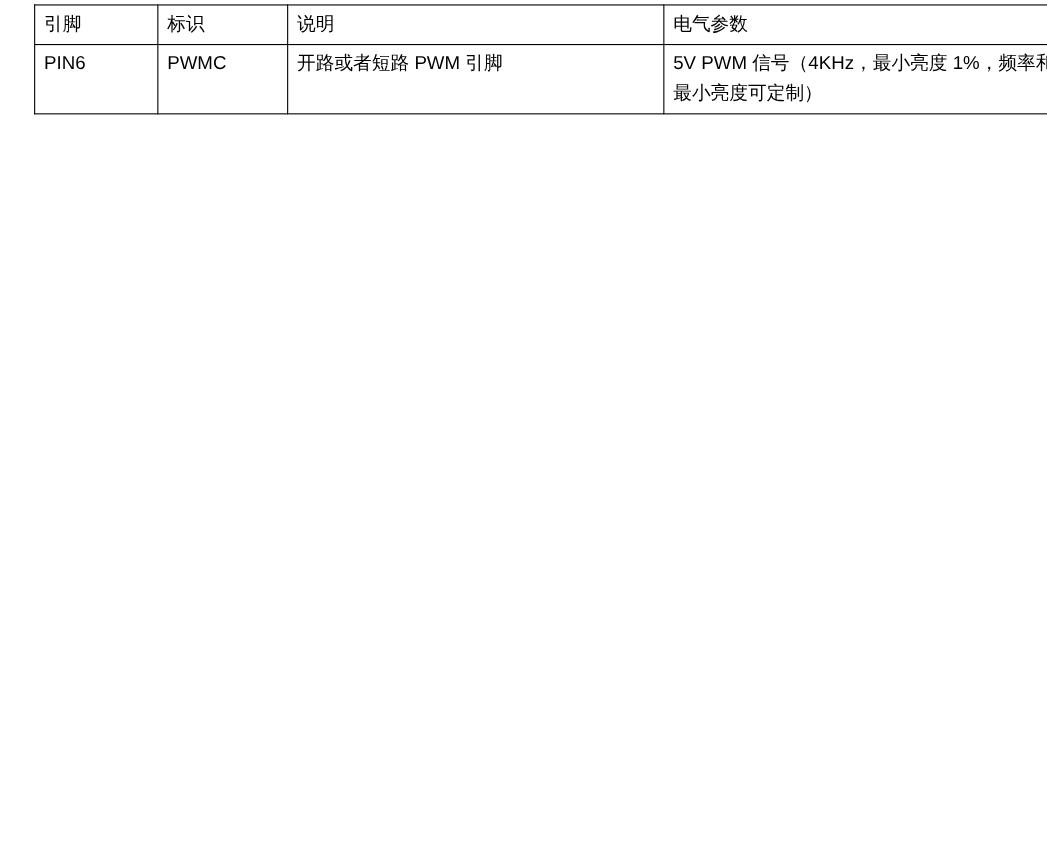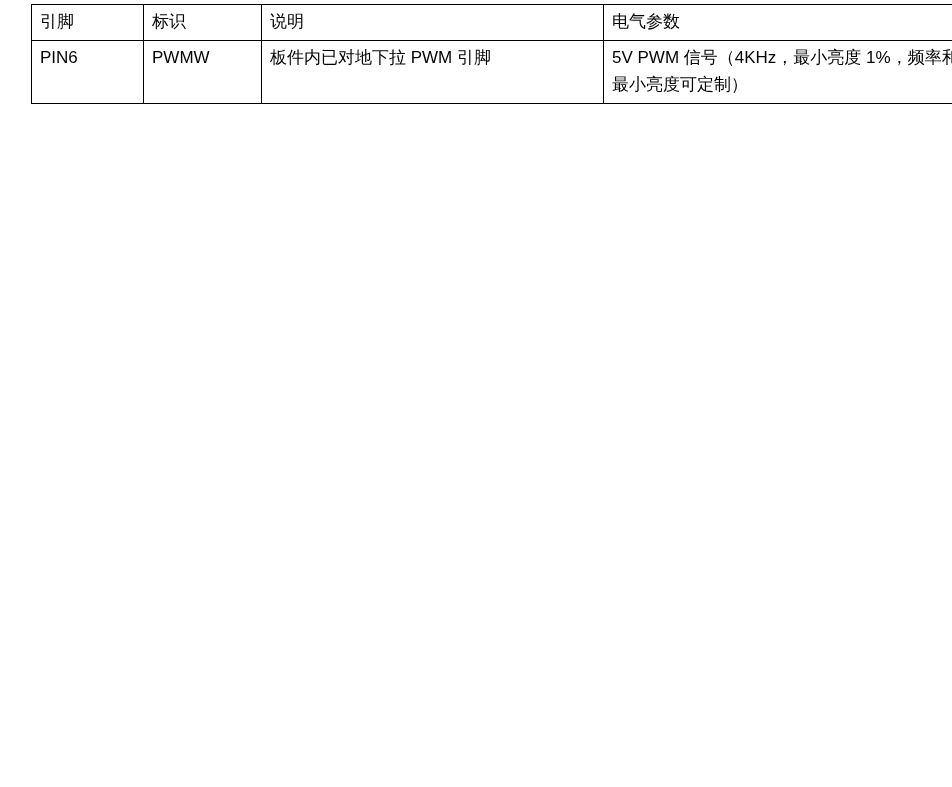--- a/index.html
+++ b/index.html
@@ -76,24 +76,24 @@
             <span class="cell-text">电气参数</span>
           </th>
       </tr>
     </thead>
     <tbody>
       <tr class="tall">
         <td>
             <span class="cell-text">PIN6</span>
           </td>
         <td>
-            <span class="cell-text">PWMW</span>
+            <span class="cell-text">PWMC</span>
           </td>
         <td>
-            <span class="cell-text">板件内已对地下拉 PWM 引脚</span>
+            <span class="cell-text">开路或者短路 PWM 引脚</span>
           </td>
         <td>
             <span class="cell-text">5V PWM 信号（4KHz，最小亮度 1%，频率和最小亮度可定制）</span>
           </td>
       </tr>
     </tbody>
   </table>
 </div>
 
 </body></html>

